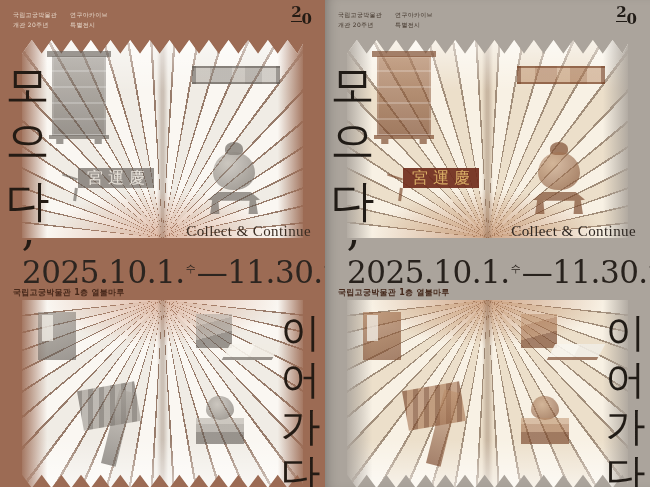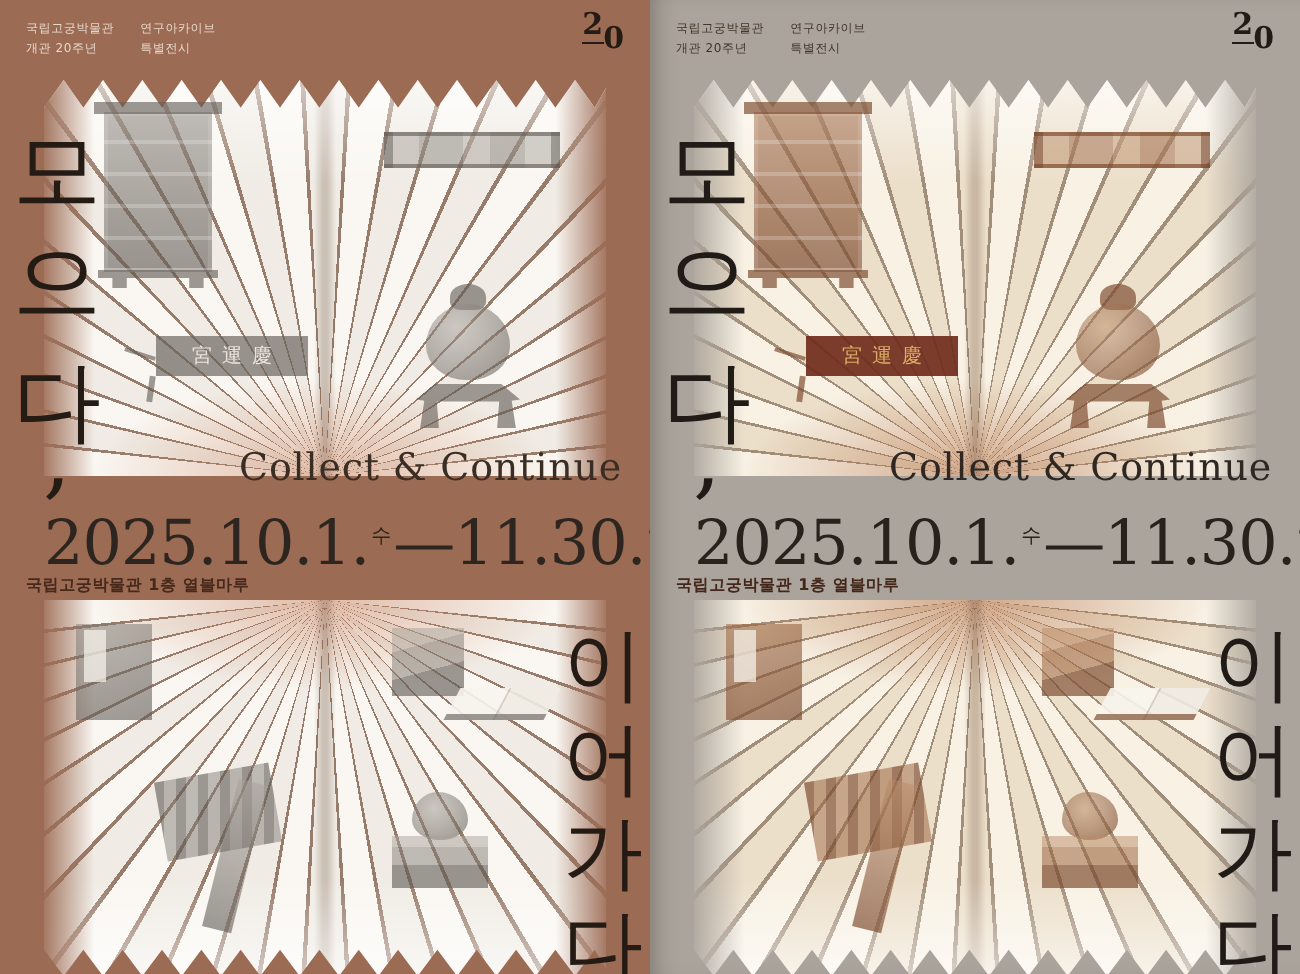--- a/index.html
+++ b/index.html
@@ -56,22 +56,22 @@
       linear-gradient(180deg, rgba(255,255,255,.6) 0%, rgba(255,255,255,0) 26%),
       linear-gradient(90deg, rgba(0,0,0,0) 48%, rgba(110,80,60,.28) 49.6%, rgba(110,80,60,.28) 50.4%, rgba(0,0,0,0) 52%),
       radial-gradient(58% 34% at 50% 100%, var(--glow), rgba(0,0,0,0) 72%),
       repeating-conic-gradient(from -90deg at 50% 100%,
         var(--pgA) 0deg 6deg, var(--pgLine) 6deg 6.7deg,
         var(--pgB) 6.7deg 12.7deg, var(--pgLine) 12.7deg 13.4deg);}
   .book.bottom .fan{transform:scaleY(-1);}
   .arts{position:absolute;inset:0;z-index:2;}
 
   
-  .collect{position:absolute;right:14px;top:223px;font-size:19px;letter-spacing:.4px;
-           color:var(--collect);z-index:6;}
+  .collect{position:absolute;right:14px;top:223px;font-size:15px;letter-spacing:.4px;
+           color:var(--collect);z-index:6;font-family:Liberation Serif, serif;}
   .venue{position:absolute;left:13px;top:247px;font-size:8px;font-weight:700;
          font-family:"DejaVu Sans", sans-serif;letter-spacing:.3px;color:var(--venue);z-index:6;margin-top:40px;}
   .dates{position:absolute;left:22px;top:257px;font-size:31px;letter-spacing:-.5px;
          line-height:1;color:var(--date);z-index:6;white-space:nowrap;}
   .dates sup{font-size:10px;vertical-align:super;letter-spacing:0;margin:0 1px;
              font-family:"DejaVu Sans", sans-serif;}
 
   
   .art{position:absolute;}
   .art-cabinet{left:30px;top:16px;width:54px;height:80px;
@@ -82,21 +82,21 @@
   .art-cabinet::after{content:"";position:absolute;left:-3px;right:-3px;bottom:-8px;height:9px;background:var(--a2);
     clip-path:polygon(0 0,100% 0,100% 45%,88% 45%,88% 100%,76% 100%,76% 45%,24% 45%,24% 100%,12% 100%,12% 45%,0 45%);}
 
   .art-plaque{left:170px;top:26px;width:88px;height:14px;
     border-top:2px solid var(--a2);border-bottom:2px solid var(--a2);
     background:linear-gradient(90deg, var(--a2) 0 5%, var(--a3) 5% 20%, var(--a1) 20% 45%,
                var(--a3) 45% 60%, var(--a1) 60% 80%, var(--a3) 80% 95%, var(--a2) 95% 100%);}
 
   .art-signboard{left:56px;top:128px;width:76px;height:20px;background:var(--boardBg);
     color:var(--boardTx);display:flex;align-items:center;justify-content:center;
-    font-size:10px;letter-spacing:5px;padding-left:5px;box-sizing:border-box;font-family:Liberation Mono, monospace;}
+    font-size:16px;letter-spacing:5px;padding-left:5px;box-sizing:border-box;font-family:Liberation Mono, monospace;}
   .art-signboard::before{content:"";position:absolute;left:-16px;top:8px;width:16px;height:2px;
     background:var(--a2);transform:rotate(18deg);}
   .art-signboard::after{content:"";position:absolute;left:-4px;bottom:-13px;width:3px;height:13px;
     background:var(--a2);transform:rotate(8deg);}
 
   .art-burner{left:184px;top:100px;width:56px;height:76px;}
   .art-burner .body{position:absolute;left:7px;top:12px;width:42px;height:38px;
     border-radius:50% 50% 48% 48%/55% 55% 45% 45%;
     background:radial-gradient(circle at 35% 30%, var(--a3), var(--a2));}
   .art-burner .lid{position:absolute;left:19px;top:2px;width:18px;height:13px;

